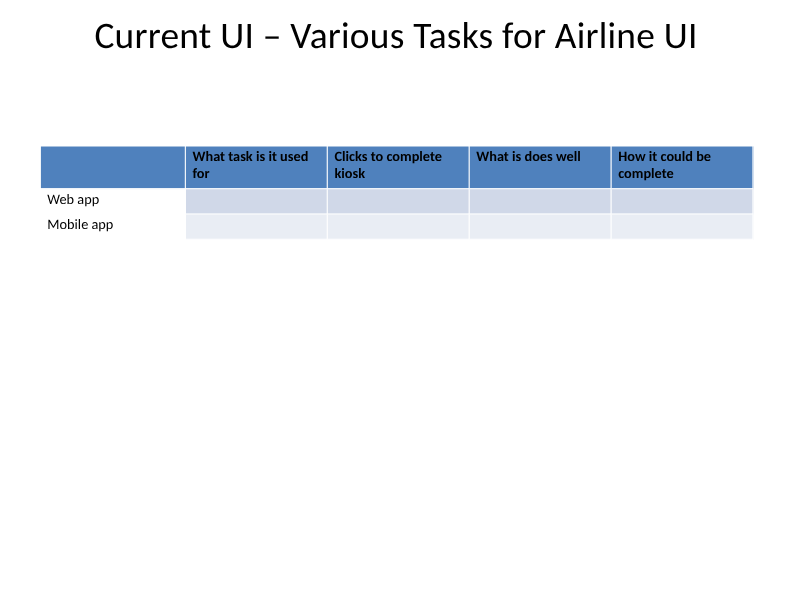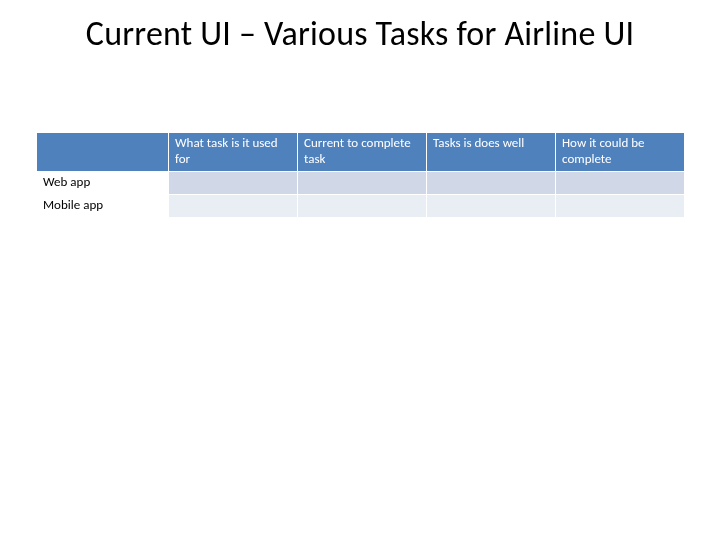--- a/index.html
+++ b/index.html
@@ -41,22 +41,22 @@
   th, td {
     border: 1px solid #ffffff;
     padding: 2px 6px;
     font-size: 13px;
     vertical-align: top;
     text-align: left;
     line-height: 1.2;
   }
   thead th {
     background: #4f81bd;
-    color: #ffffff;
-    font-weight: 400;
+    color: #000000;
+    font-weight: 700;
     height: 34px;
   }
   thead th.rowhead-spacer {
     background: #4f81bd;
   }
   tbody th {
     background: #ffffff;
     font-weight: 400;
     color: #000;
   }
@@ -77,22 +77,22 @@
         <col class="rowhead">
         <col class="data">
         <col class="data">
         <col class="data">
         <col class="data">
       </colgroup>
       <thead>
         <tr>
           <th class="rowhead-spacer"></th>
           <th>What task is it used for</th>
-          <th>Current to complete task</th>
-          <th>Tasks is does well</th>
+          <th>Clicks to complete kiosk</th>
+          <th>What is does well</th>
           <th>How it could be complete</th>
         </tr>
       </thead>
       <tbody>
         <tr>
           <th>Web app</th>
           <td></td>
           <td></td>
           <td></td>
           <td></td>

